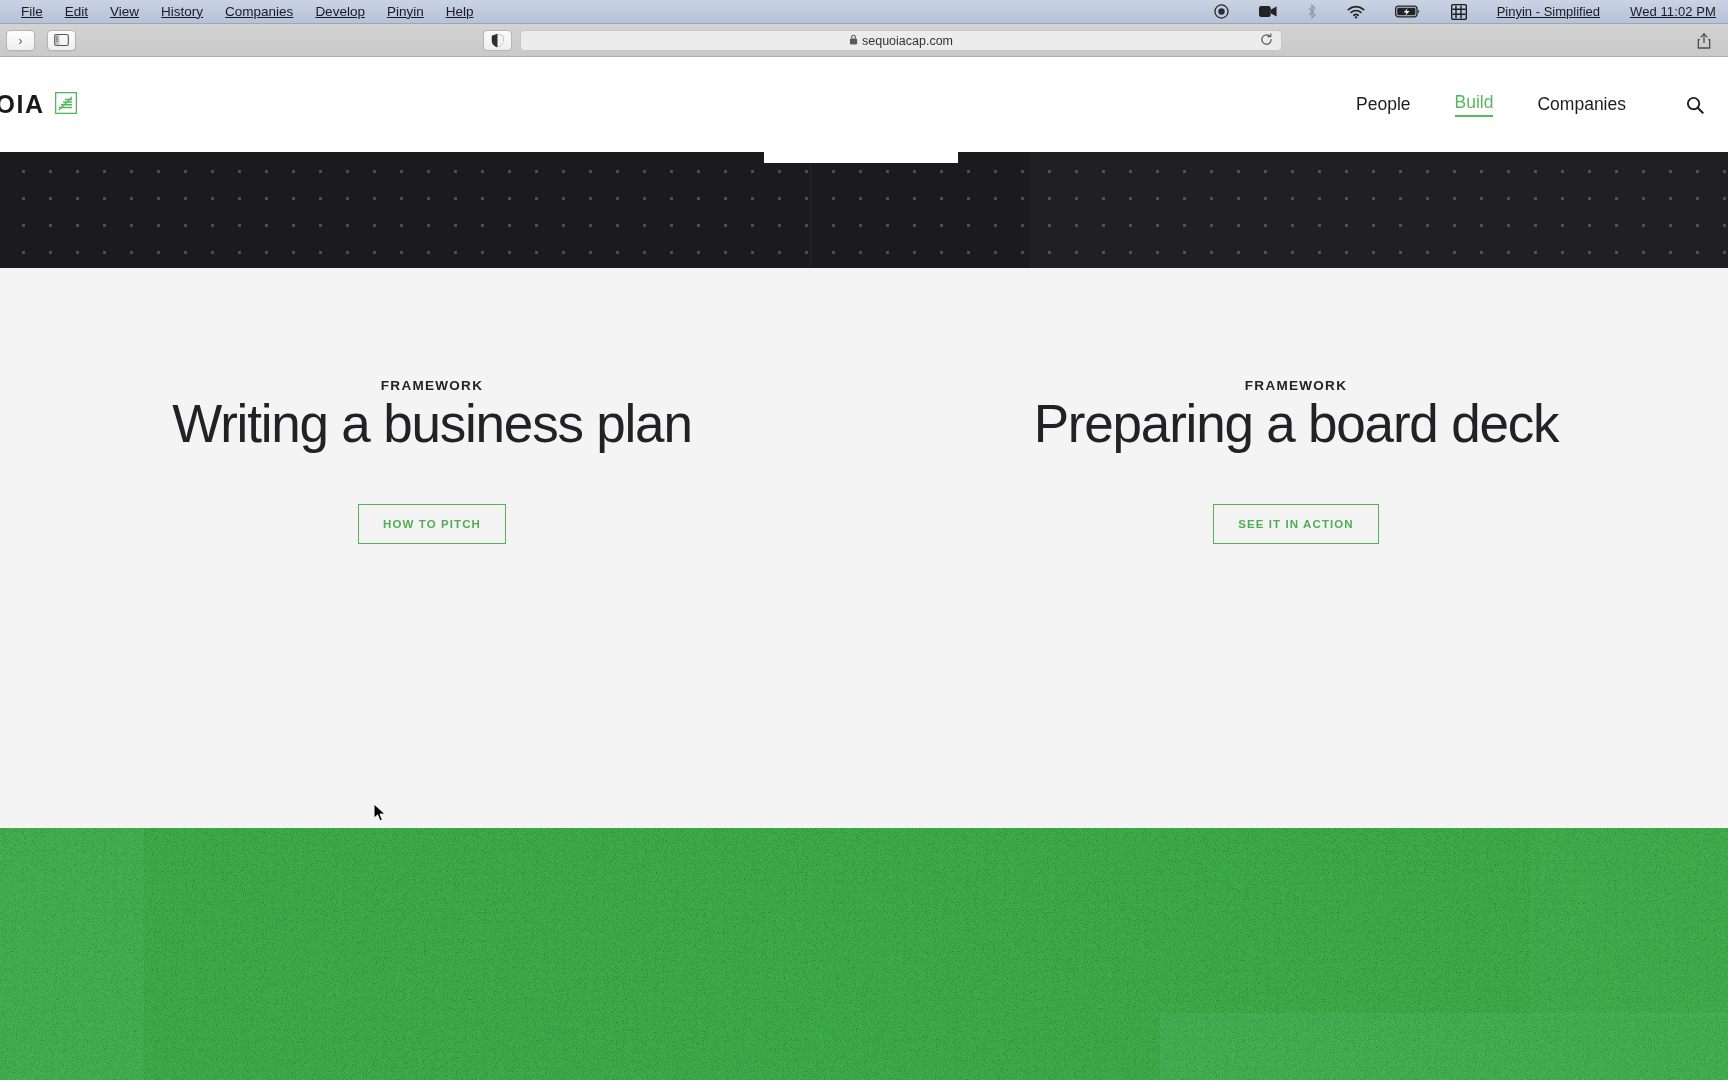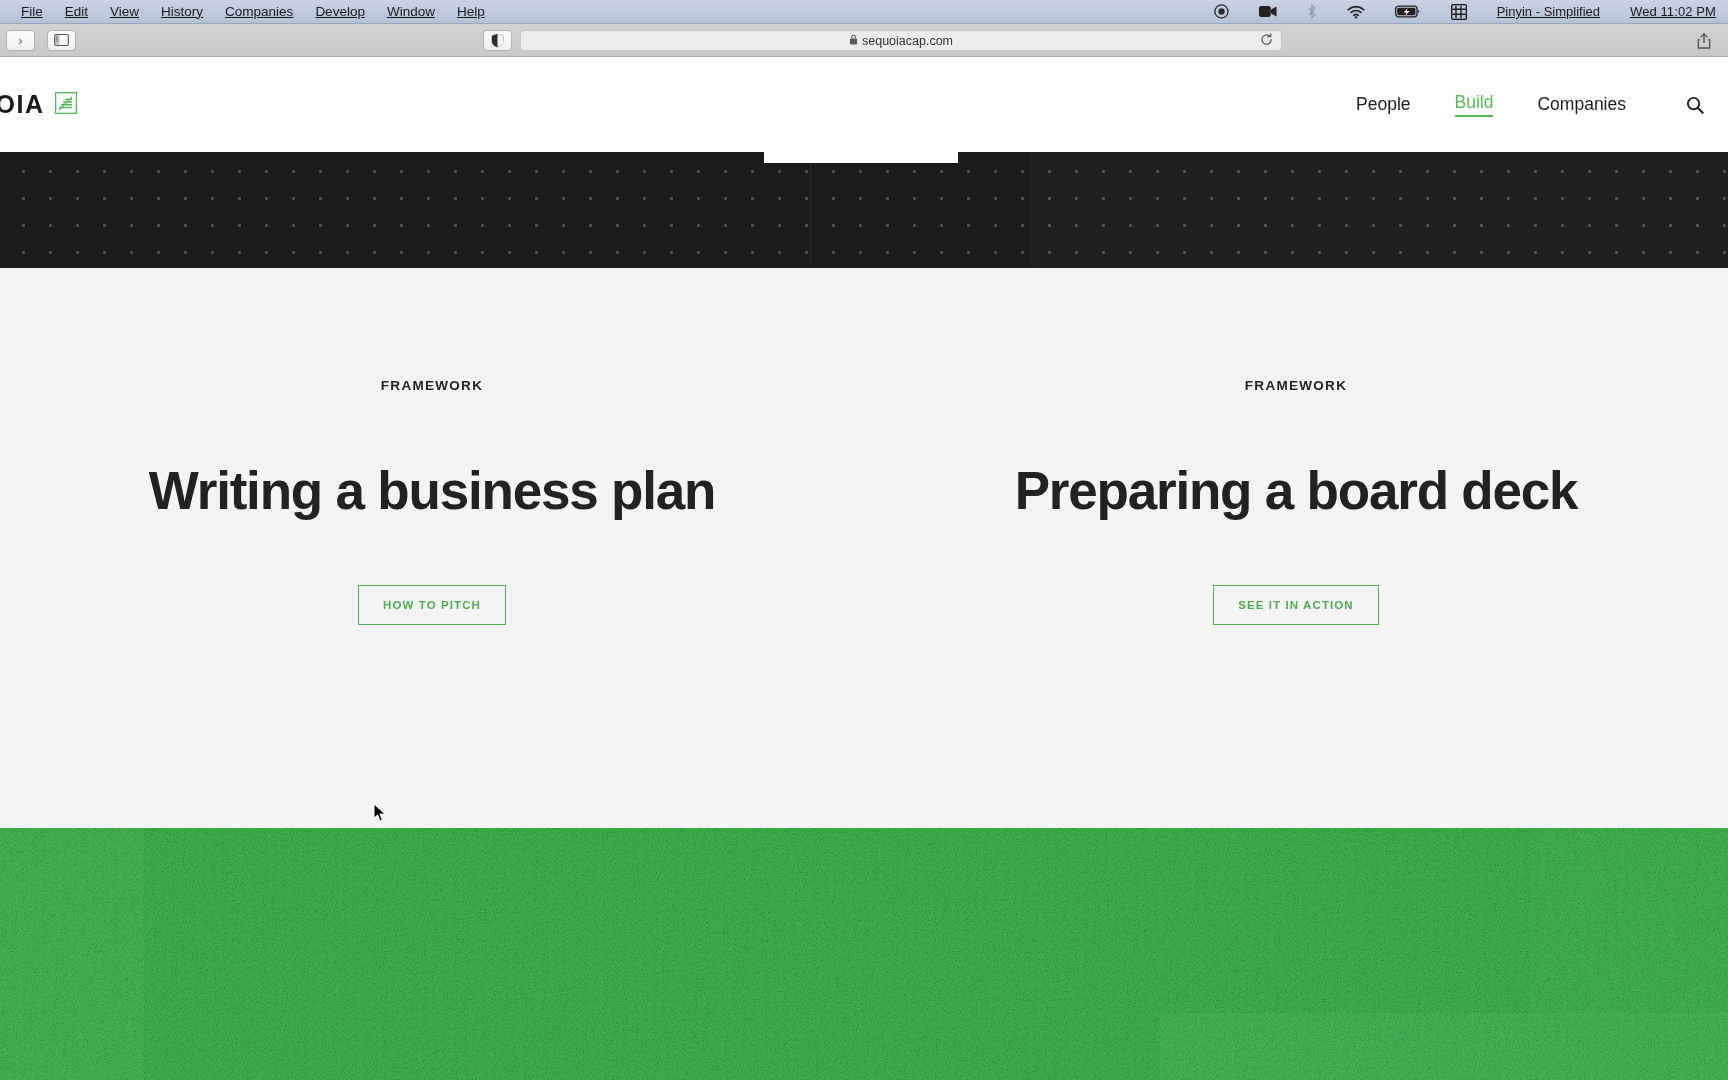--- a/index.html
+++ b/index.html
@@ -132,26 +132,25 @@
   }
   .card {
     flex: 1; display: flex; flex-direction: column; align-items: center;
     padding-top: 110px;
   }
   .eyebrow {
     font-size: 13.5px; font-weight: 700; letter-spacing: 1.3px;
     color: #232323;
   }
   .card-title {
-    margin-top: 67px;
-    font-size: 53px; font-weight: 700; letter-spacing: -1.2px;
+    font-size: 53px; font-weight: 400; letter-spacing: -1.2px;
     color: #222224; white-space: nowrap;
   }
   .ghost-btn {
-    margin-top: 64px;
+    margin-top: 50px;
     border: 1.5px solid #55b257; color: #4fae53; background: transparent;
     font-size: 11.5px; font-weight: 700; letter-spacing: 1.1px;
     padding: 13px 24px; cursor: pointer;
     font-family: "Liberation Sans", sans-serif;
   }
 
   
   #green {
     height: 330px; background: #3cad4a; position: relative; overflow: hidden;
     display: flex; flex-direction: column; align-items: center;
@@ -180,21 +179,21 @@
 <body>
 
 <div id="menubar">
   <div class="apple-spacer"></div>
   <div class="menu-item">File</div>
   <div class="menu-item">Edit</div>
   <div class="menu-item">View</div>
   <div class="menu-item">History</div>
   <div class="menu-item">Companies</div>
   <div class="menu-item">Develop</div>
-  <div class="menu-item">Window</div>
+  <div class="menu-item">Pinyin</div>
   <div class="menu-item">Help</div>
 
   <div class="right">
     <span class="mb-icon">
       <svg width="15" height="15" viewBox="0 0 16 16">
           <circle cx="8" cy="8" r="7" fill="none" stroke="#2b2b2b" stroke-width="1.4"></circle>
           <circle cx="8" cy="8" r="3.4" fill="#2b2b2b"></circle>
         </svg>
     </span>
     <span class="mb-icon">

